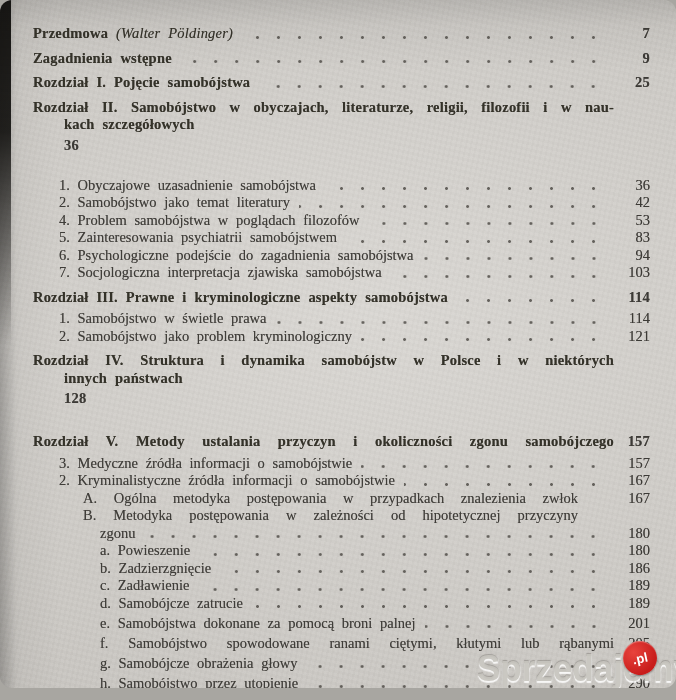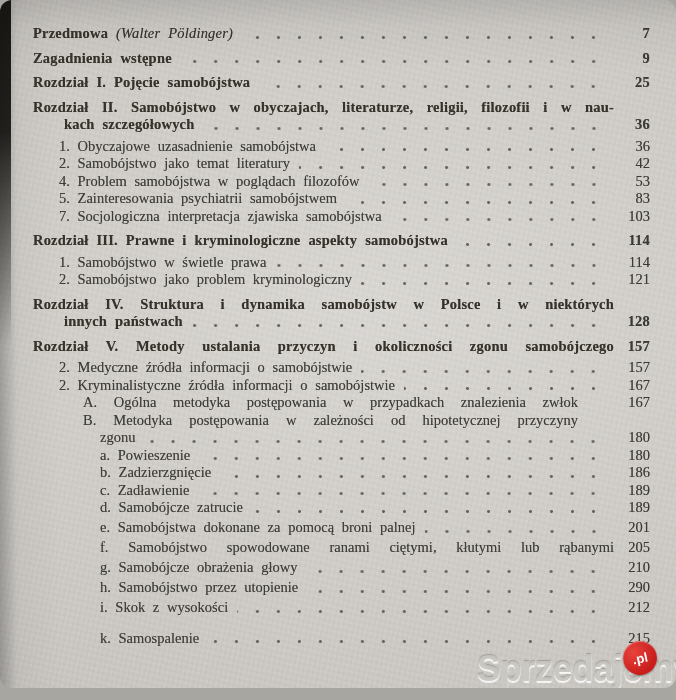--- a/index.html
+++ b/index.html
@@ -35,21 +35,21 @@
     word-spacing:0.28em;
     text-shadow:0 0 0.5px rgba(64,61,56,0.55);
   }
   .row{display:flex;align-items:baseline;}
   .row.b{font-weight:bold;color:#343229;letter-spacing:0.2px;}
   .gap-lg{margin-top:7px;}
   .gap-sm{margin-top:4px;justify-content:center;}
   .gap-xs{margin-top:2.5px;}
   .ind0{padding-left:0;}
   .ind1{padding-left:26px;}
-  .ind2{padding-left:31px;}
+  .ind2{padding-left:31px;flex-direction:column;}
   .ind3{padding-left:50px;gap:36px;}
   .ind4{padding-left:67px;}
   .t{white-space:normal;}
   .t em{font-style:italic;font-weight:normal;}
   .t.j{flex:1;text-align:justify;text-align-last:justify;}
   .leader{
     flex:1;align-self:flex-end;height:5px;min-width:10px;
     margin:0 10px 3px 9px;
     background-image:radial-gradient(circle, rgba(74,71,66,0.8) 1.25px, rgba(74,71,66,0) 1.6px);
     background-size:21px 5px;background-repeat:repeat-x;background-position:right bottom;
@@ -124,20 +124,25 @@
     <span class="t">4. Problem samobójstwa w poglądach filozofów</span>
     <span class="leader"></span>
     <span class="p">53</span>
   </div>
       <div class="row ind1">
     <span class="t">5. Zainteresowania psychiatrii samobójstwem</span>
     <span class="leader"></span>
     <span class="p">83</span>
   </div>
       <div class="row ind1">
+    <span class="t">6. Psychologiczne podejście do zagadnienia samobójstwa</span>
+    <span class="leader"></span>
+    <span class="p">94</span>
+  </div>
+      <div class="row ind1">
     <span class="t">7. Socjologiczna interpretacja zjawiska samobójstwa</span>
     <span class="leader"></span>
     <span class="p">103</span>
   </div>
       <div class="row ind0 b gap-lg">
     <span class="t">Rozdział III. Prawne i kryminologiczne aspekty samobójstwa</span>
     <span class="leader"></span>
     <span class="p">114</span>
   </div>
       <div class="row ind1 gap-sm">
@@ -159,21 +164,21 @@
     <span class="t">innych państwach</span>
     <span class="leader"></span>
     <span class="p">128</span>
   </div>
       <div class="row ind0 b gap-lg">
     <span class="t j">Rozdział V. Metody ustalania przyczyn i okoliczności zgonu samobójczego</span>
 
     <span class="p">157</span>
   </div>
       <div class="row ind1 gap-sm">
-    <span class="t">2. Medyczne źródła informacji o samobójstwie</span>
+    <span class="t">3. Medyczne źródła informacji o samobójstwie</span>
     <span class="leader"></span>
     <span class="p">157</span>
   </div>
       <div class="row ind1">
     <span class="t">2. Kryminalistyczne źródła informacji o samobójstwie</span>
     <span class="leader"></span>
     <span class="p">167</span>
   </div>
       <div class="row ind3">
     <span class="t j">A. Ogólna metodyka postępowania w przypadkach znalezienia zwłok</span>

